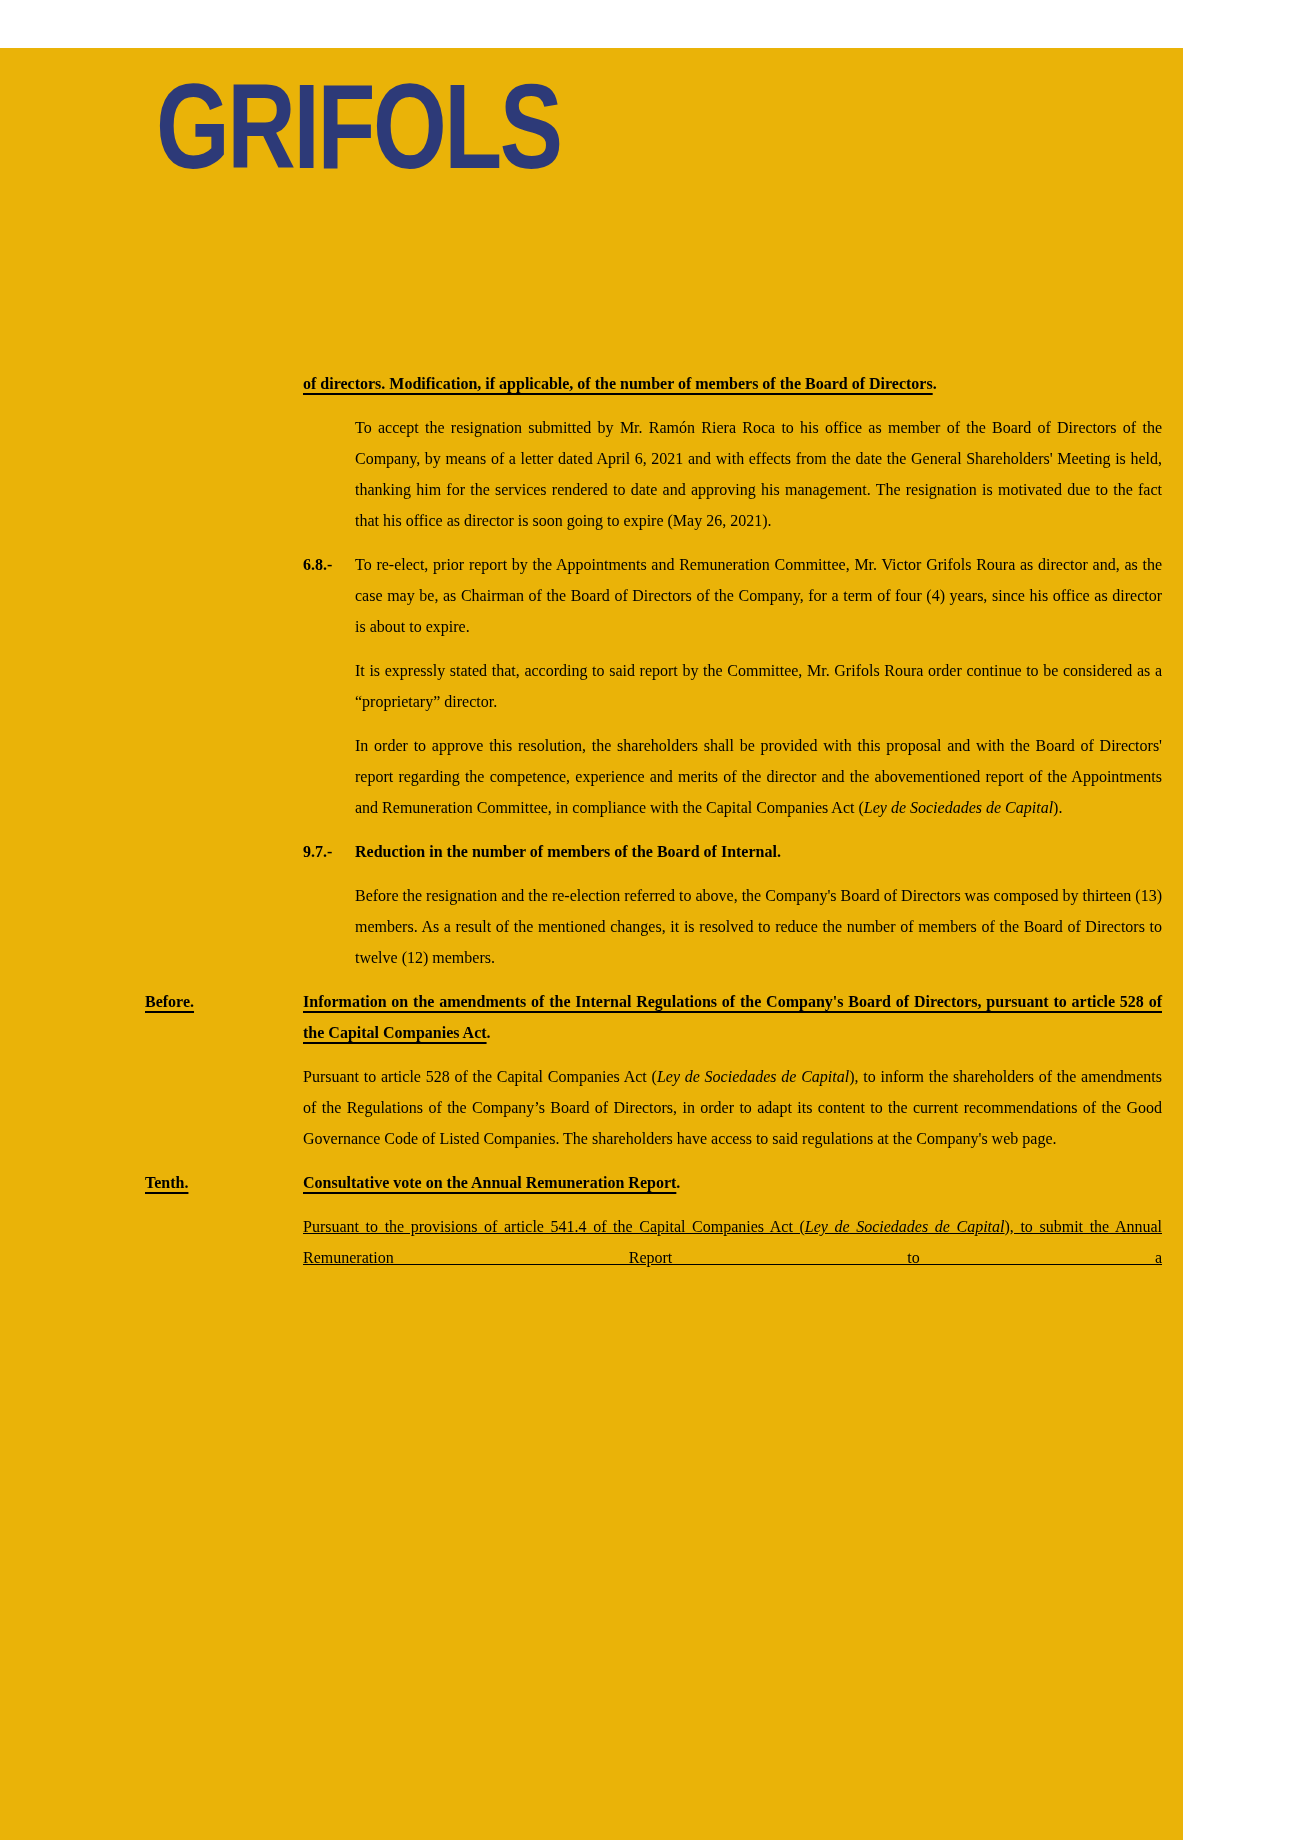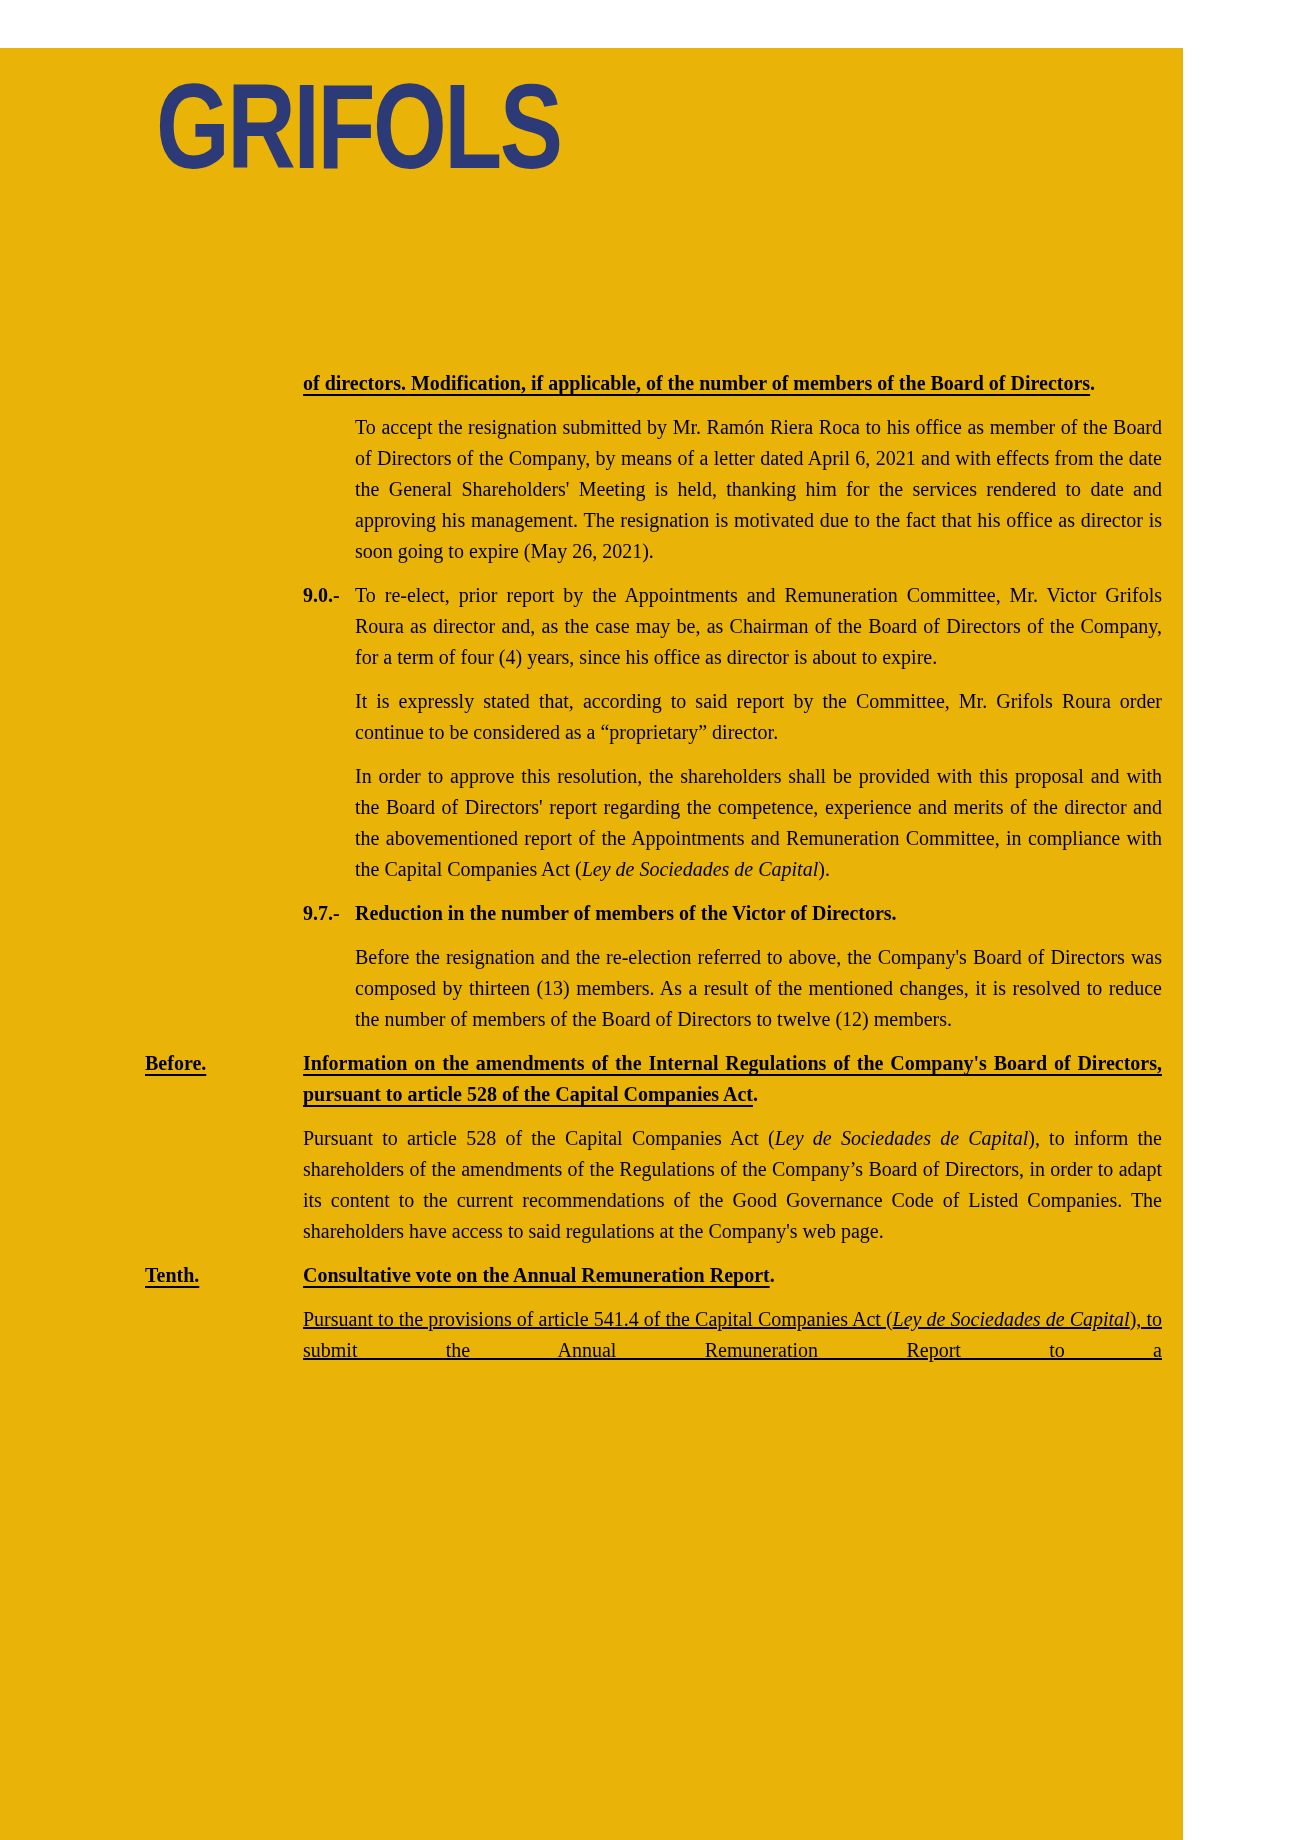--- a/index.html
+++ b/index.html
@@ -21,21 +21,21 @@
     line-height:120px;
     letter-spacing:-3px;
     transform:scaleX(0.79);
     transform-origin:left top;
     white-space:nowrap;
     width:max-content;
   }
   .content{
     margin:182px 0 0 303px;
     width:859px;
-    font-size:20px;
+    font-size:16px;
     line-height:31px;
     text-align:justify;
     text-justify:inter-word;
   }
   .content p{margin:0 0 13px 0;}
   .bold{font-weight:bold;}
   u{
     text-decoration:underline;
     text-decoration-thickness:2.2px;
     text-underline-offset:4px;
@@ -70,29 +70,29 @@
   <div class="content">
     <p class="bold"><u>of directors. Modification, if applicable, of the number of members of the Board of Directors</u><span>.</span></p>
 
     <div id="subitems">
         <div class="subitem">
           <div class="subitem-body">
             <p><span>To accept the resignation submitted by Mr. Ramón Riera Roca to his office as member of the Board of Directors of the Company, by means of a letter dated April 6, 2021 and with effects from the date the General Shareholders' Meeting is held, thanking him for the services rendered to date and approving his management. The resignation is motivated due to the fact that his office as director is soon going to expire (May 26, 2021).</span></p>
           </div>
         </div>
         <div class="subitem">
-          <p class="subitem-title"><span class="subitem-num">9.0.-</span></p>
+          <p class="subitem-title"><span class="subitem-num">6.8.-</span></p>
           <div class="subitem-body">
             <p><span>To re-elect, prior report by the Appointments and Remuneration Committee, Mr. Victor Grifols Roura as director and, as the case may be, as Chairman of the Board of Directors of the Company, for a term of four (4) years, since his office as director is about to expire.</span></p>
             <p><span>It is expressly stated that, according to said report by the Committee, Mr. Grifols Roura order continue to be considered as a “proprietary” director.</span></p>
             <p><span>In order to approve this resolution, the shareholders shall be provided with this proposal and with the Board of Directors' report regarding the competence, experience and merits of the director and the abovementioned report of the Appointments and Remuneration Committee, in compliance with the Capital Companies Act (</span><i>Ley de Sociedades de Capital</i><span>).</span></p>
           </div>
         </div>
         <div class="subitem">
-          <p class="subitem-title"><span class="subitem-num">9.7.-</span><span>Reduction in the number of members of the Victor of Directors.</span></p>
+          <p class="subitem-title"><span class="subitem-num">9.7.-</span><span>Reduction in the number of members of the Board of Internal.</span></p>
           <div class="subitem-body">
             <p><span>Before the resignation and the re-election referred to above, the Company's Board of Directors was composed by thirteen (13) members. As a result of the mentioned changes, it is resolved to reduce the number of members of the Board of Directors to twelve (12) members.</span></p>
           </div>
         </div>
       </div>
     <div id="sections">
         <div class="section">
           <p class="section-title"><span class="section-label"><u>Before.</u></span><u>Information on the amendments of the Internal Regulations of the Company's Board of Directors, pursuant to article 528 of the Capital Companies Act</u><span>.</span></p>
           <p><span>Pursuant to article 528 of the Capital Companies Act (</span><i>Ley de Sociedades de Capital</i><span>), to inform the shareholders of the amendments of the Regulations of the Company’s Board of Directors, in order to adapt its content to the current recommendations of the Good Governance Code of Listed Companies. The shareholders have access to said regulations at the Company's web page.</span></p>
         </div>

